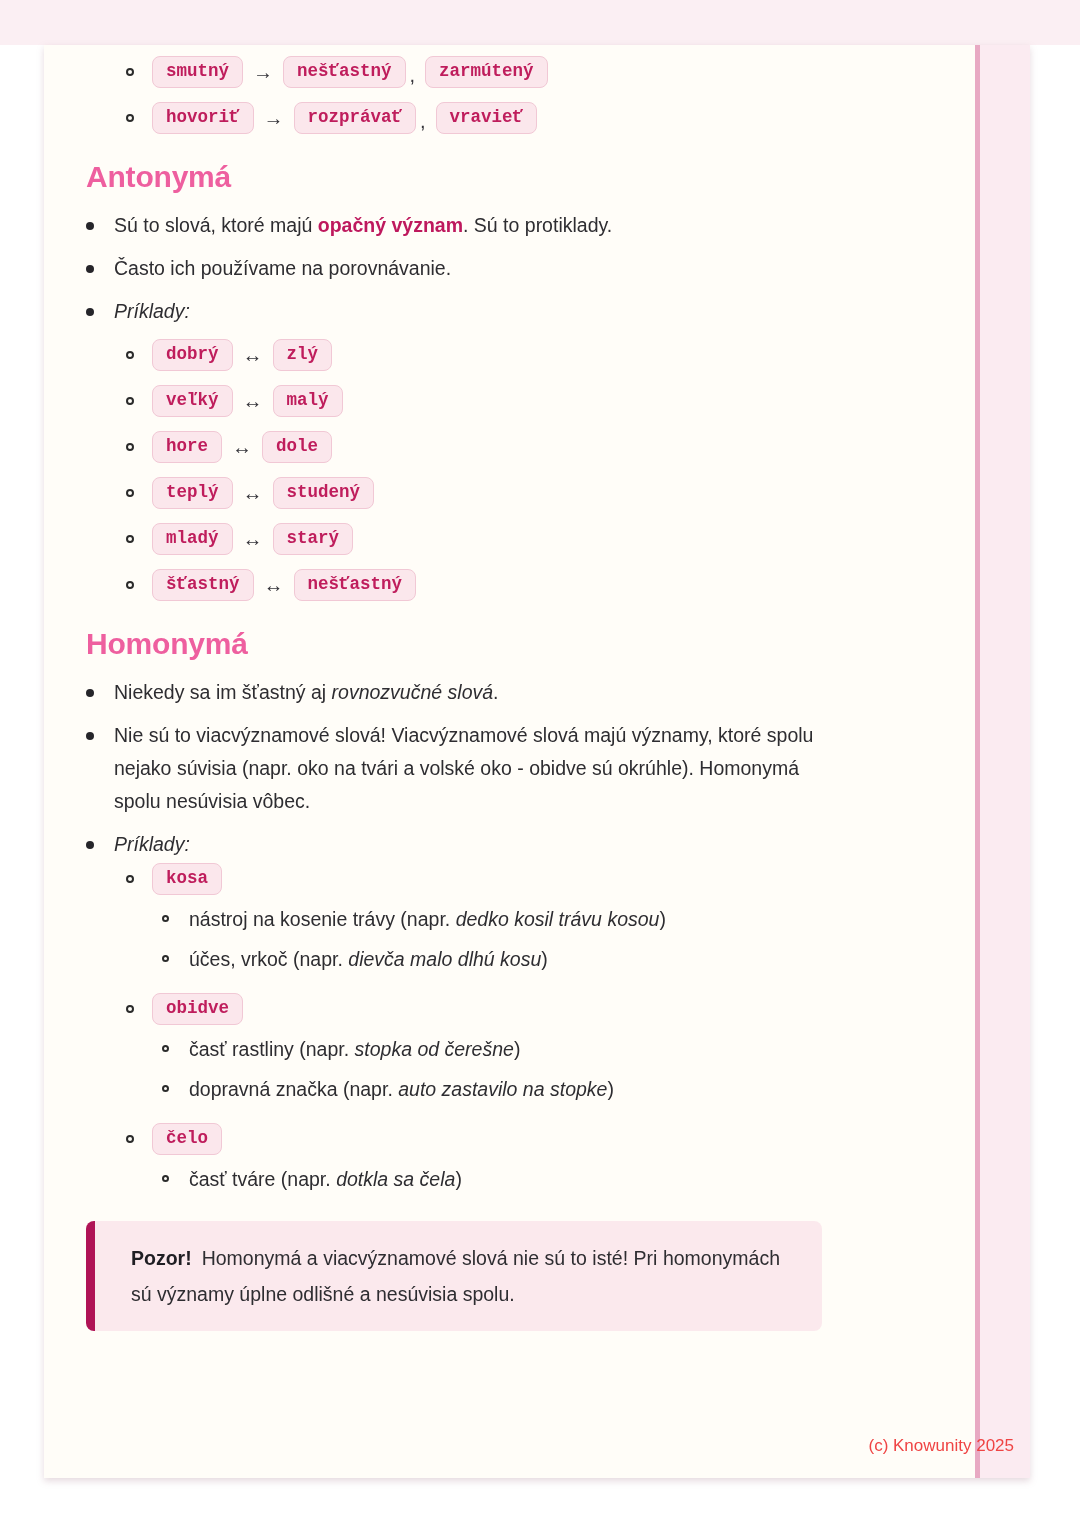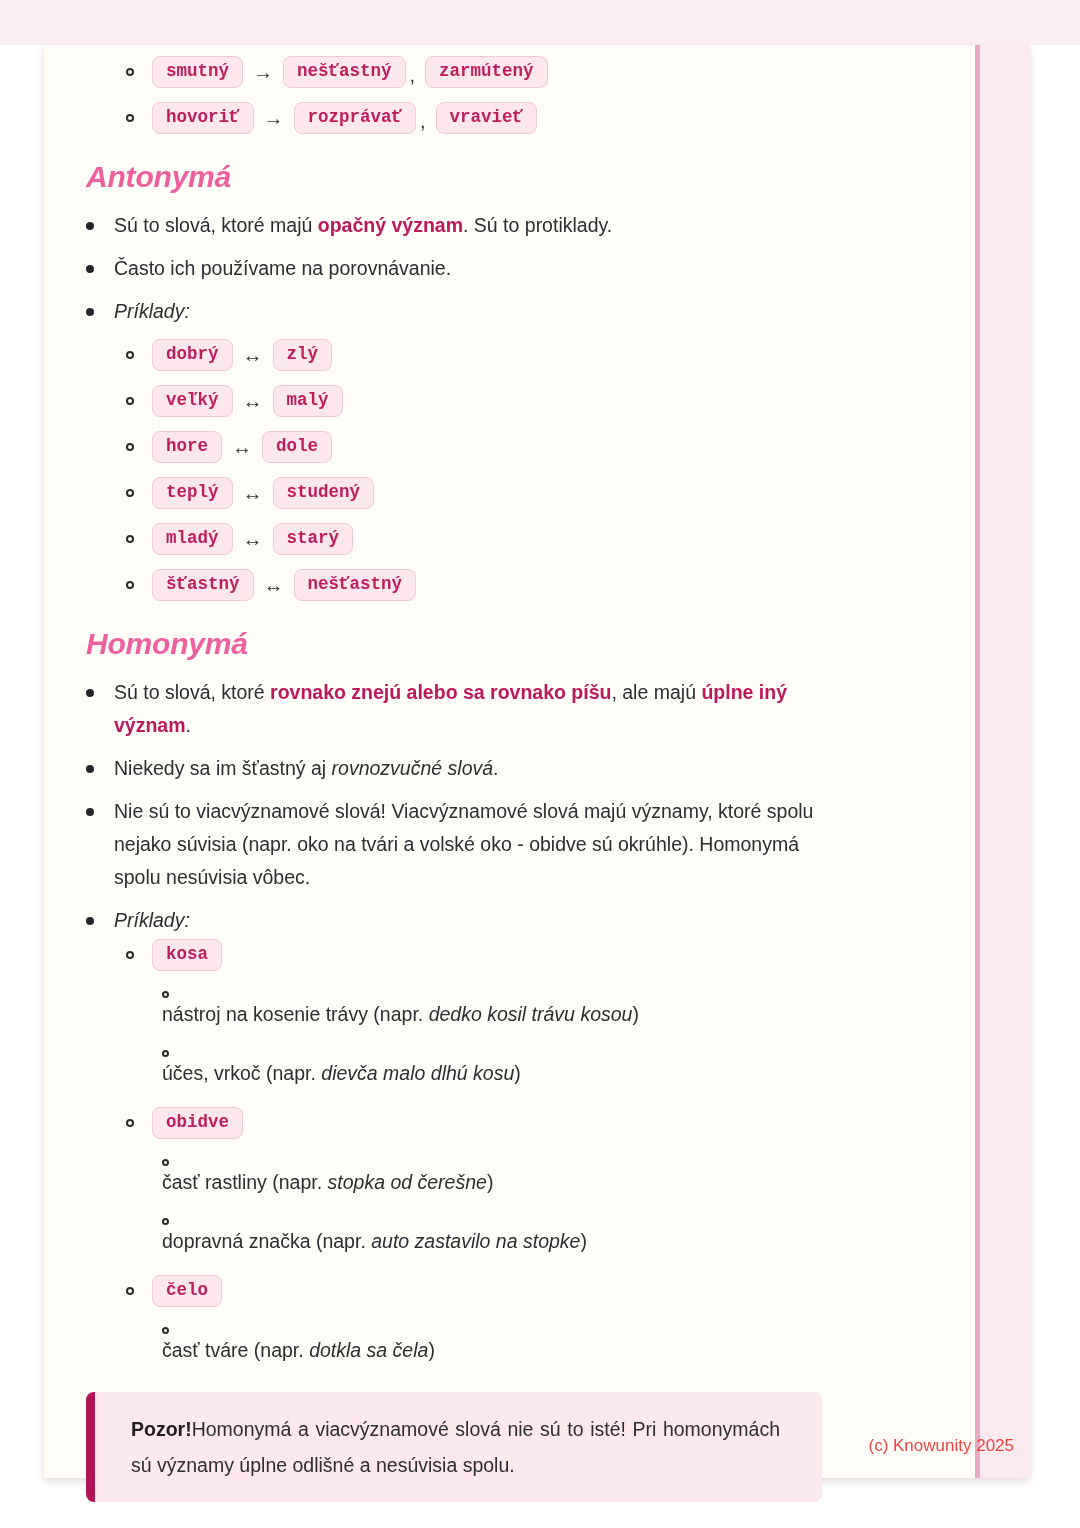--- a/index.html
+++ b/index.html
@@ -26,21 +26,21 @@
     border-left:5px solid #e8a9c3;
     box-sizing:border-box;
   }
   .content{
     position:absolute;left:42px;top:10px;width:800px;
     color:#2e2d31;
   }
   h2{
     margin:24px 0 0 0;
     font-size:30px;line-height:36px;font-weight:700;
-    color:#ee5f9f;letter-spacing:-.2px;font-style:italic;
+    color:#ee5f9f;letter-spacing:-.2px;
   }
   
   .li{display:flex;align-items:flex-start;}
   .li-text{font-size:19.5px;line-height:33px;width:700px;}
   .m{flex:0 0 auto;display:flex;justify-content:flex-start;}
   .m1{width:28px;padding-top:13px;}
   .dot{width:8px;height:8px;border-radius:50%;background:#26252a;display:block;}
   .m2{width:26px;padding-top:11px;}
   .m3{width:27px;padding-top:12px;}
   .ring{width:8px;height:8px;border:2px solid #2b2b2b;border-radius:50%;display:block;box-sizing:border-box;}
@@ -65,33 +65,33 @@
   .comma{font-size:20px;color:#35343a;margin:6px 10px 0 4px;align-self:flex-end;line-height:28px;}
   .pairs{margin-top:4px;}
   .seg-b{font-weight:700;color:#be185d;}
   .seg-i{font-style:italic;text-align:right;}
   .italic-li{font-style:italic;}
   
   .ex-group{margin-bottom:18px;}
   .ex-tag-row{align-items:flex-end;height:32px;margin-bottom:8px;}
   .ex-tag-row .m2{padding-top:0;display:flex;align-items:center;height:32px;}
   .meaning .li-text{line-height:32px;width:660px;}
-  .meaning{margin-bottom:8px;flex-direction:column;}
+  .meaning{margin-bottom:8px;}
   .examples{margin-top:2px;}
   
   .callout{
     margin-top:26px;width:736px;box-sizing:border-box;
     background:#fbe9ed;
     border-left:9px solid #b01356;
     border-radius:8px;
     padding:19px 42px 19px 36px;
     font-size:19.5px;line-height:36px;color:#2e2d31;
     text-align:justify;
   }
-  .callout-title{font-weight:700;color:#1f1e23;margin-right:0;}
+  .callout-title{font-weight:700;color:#1f1e23;margin-right:10px;}
   .credit{
     position:absolute;top:1436px;right:66px;z-index:5;
     font-size:17px;color:#ef4444;
   }
 </style>
 </head>
 <body>
 
 <div class="top-band"></div>
 
@@ -195,26 +195,20 @@
       </div>
     </div>
 
     <h2>Homonymá</h2>
 
     <div class="bullets">
       <div class="li mb">
         <span class="m m1">
             <span class="dot"></span>
           </span>
-        <div class="li-text"><span>Sú to slová, ktoré </span><span class="seg-b">rovnako znejú alebo sa rovnako píšu</span><span>, ale majú </span><span class="seg-b">úplne iný význam</span><span>.</span></div>
-      </div>
-      <div class="li mb">
-        <span class="m m1">
-            <span class="dot"></span>
-          </span>
         <div class="li-text"><span>Niekedy sa im šťastný aj </span><span class="seg-i">rovnozvučné slová</span><span>.</span></div>
       </div>
       <div class="li mb">
         <span class="m m1">
             <span class="dot"></span>
           </span>
         <div class="li-text">Nie sú to viacvýznamové slová! Viacvýznamové slová majú významy, ktoré spolu nejako súvisia (napr. oko na tvári a volské oko - obidve sú okrúhle). Homonymá spolu nesúvisia vôbec.</div>
       </div>
       <div class="li">
         <span class="m m1">

